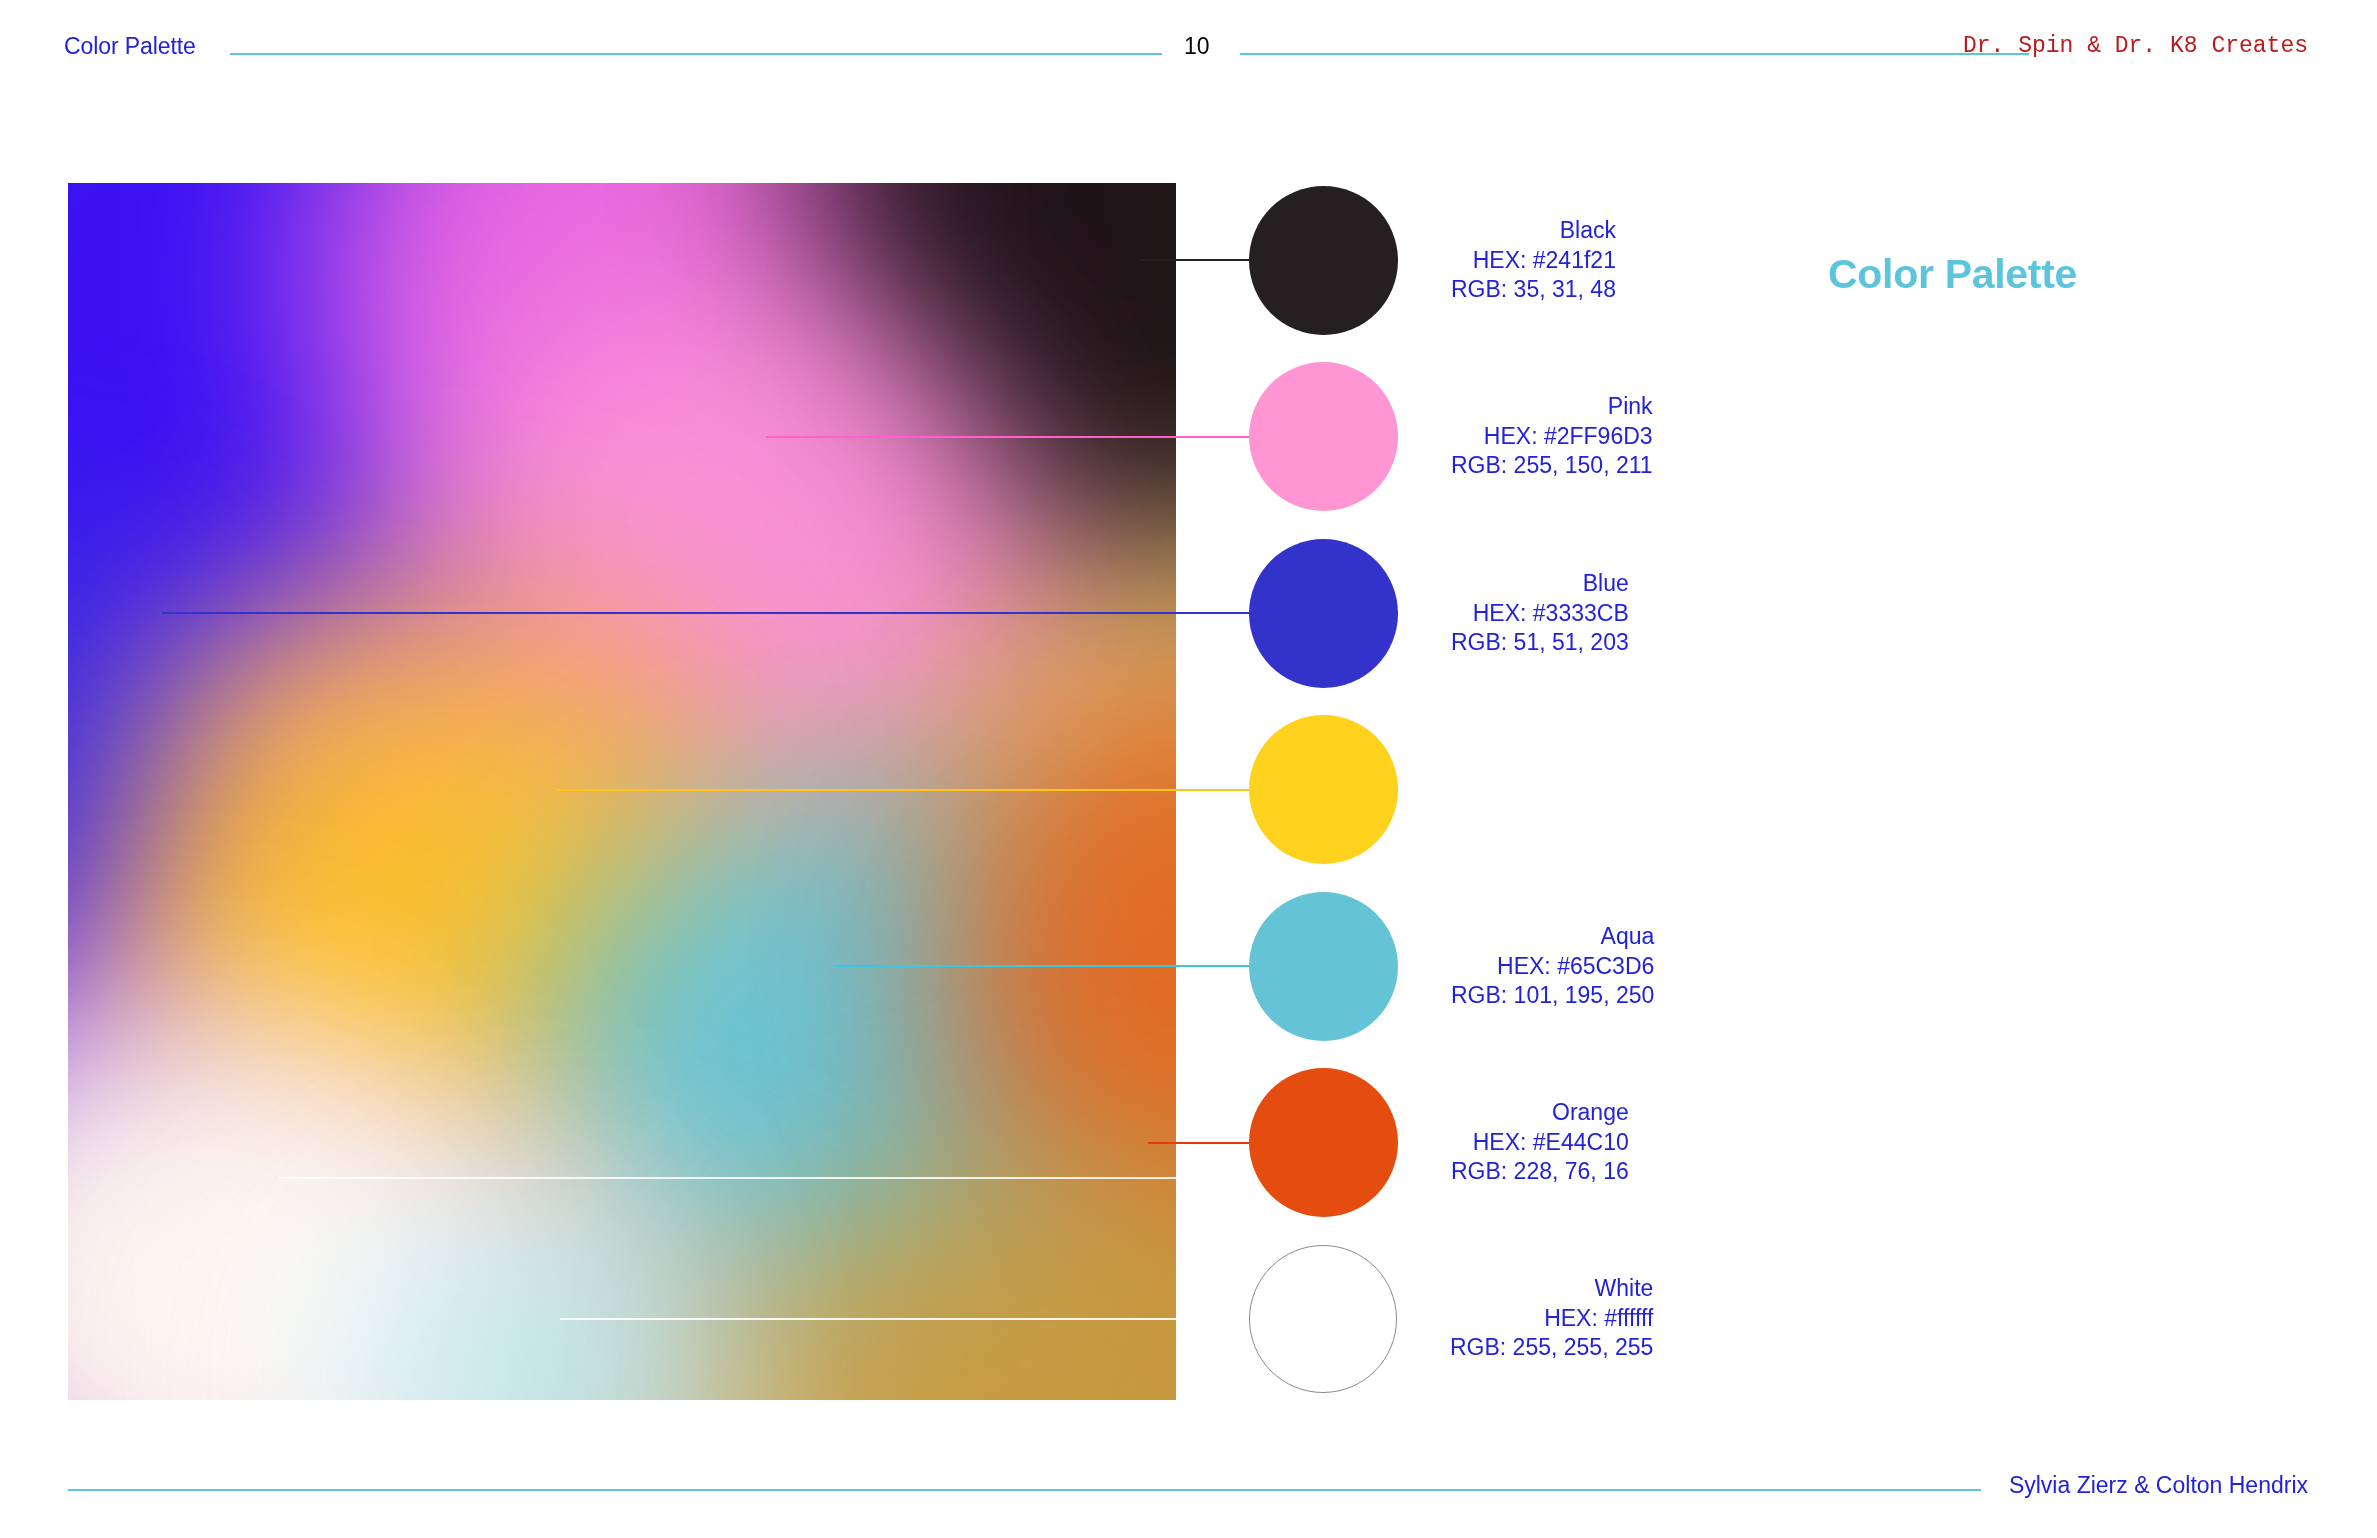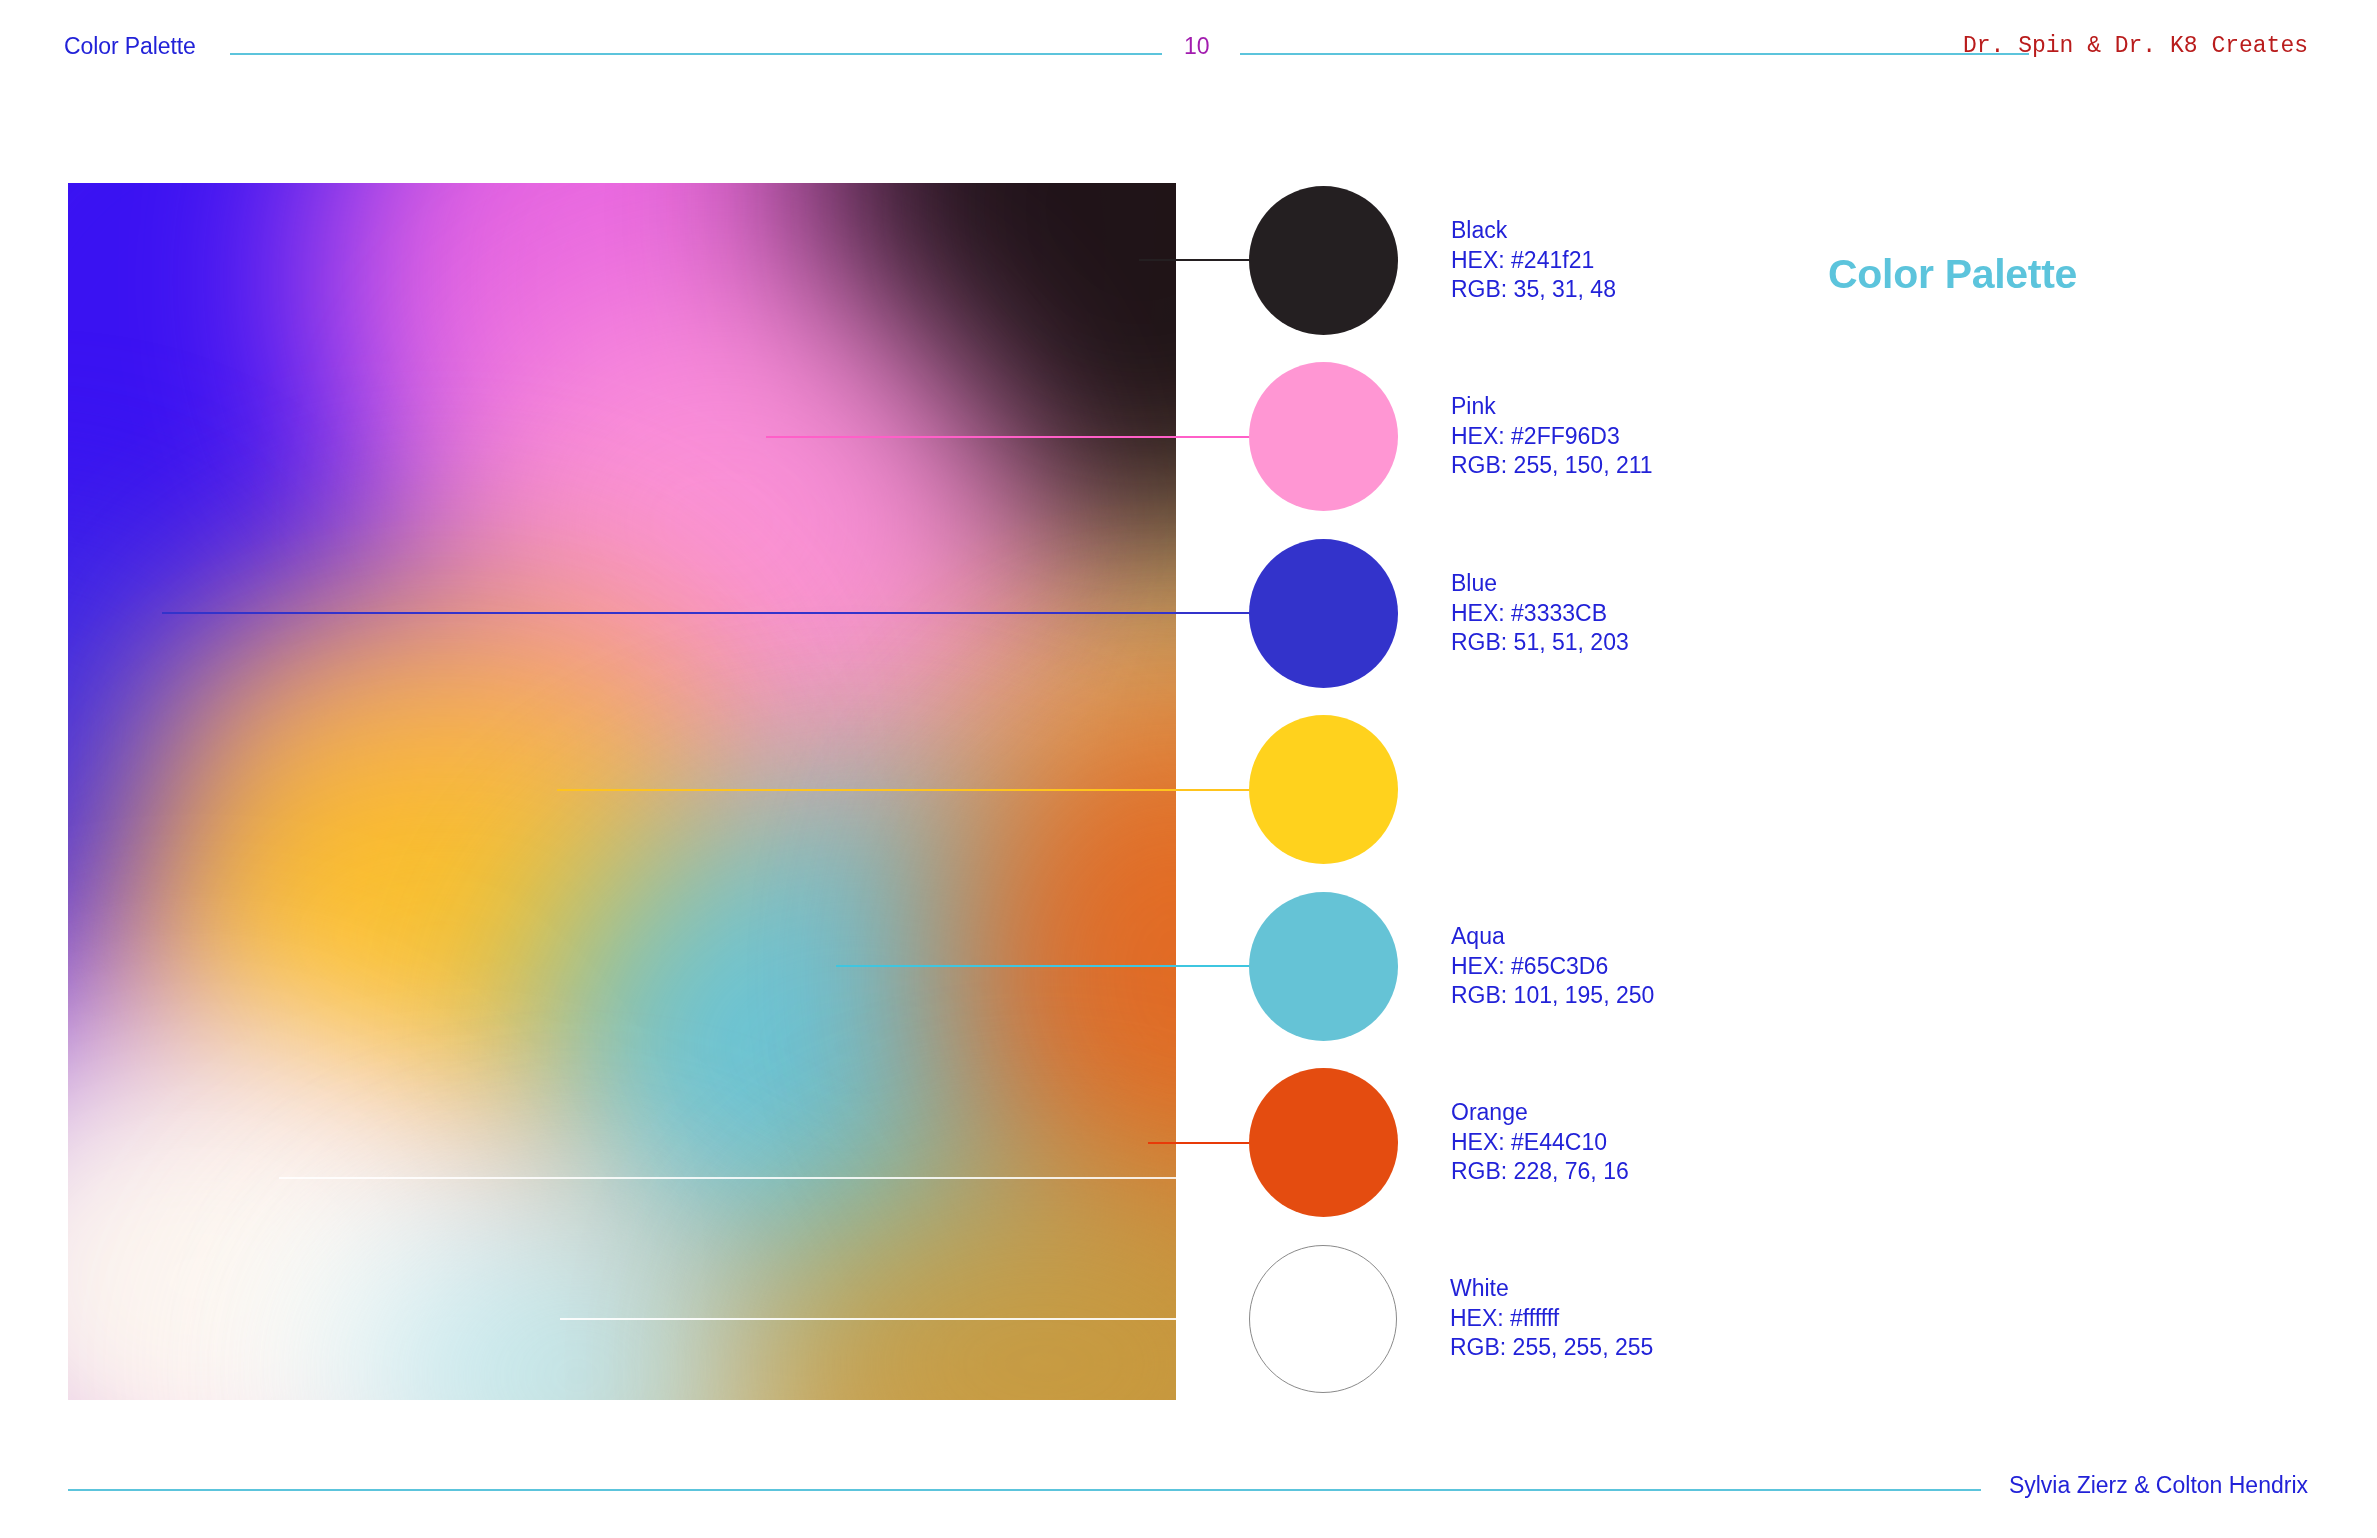--- a/index.html
+++ b/index.html
@@ -40,21 +40,21 @@
     top: 15.5px;
     width: 932px;
     height: 2.5px;
     background: #5cc4dc;
   }
   .header-page-number {
     position: absolute;
     left: 1184px;
     top: -3.7px;
     font-size: 23px;
-    color: #a21caf;
+    color: #000000;
     white-space: nowrap;
     text-align: center;
   }
   .header-rule-right {
     position: absolute;
     left: 1240px;
     top: 15.5px;
     width: 789px;
     height: 2.5px;
     background: #5cc4dc;
@@ -183,20 +183,21 @@
   }
   .swatch-circle {
     width: 149px;
     height: 149px;
     border-radius: 50%;
     flex: 0 0 auto;
   }
   .swatch-text {
     margin-left: 53px;
     line-height: 1.30;
+    text-align: right;
   }
   .swatch-text div {
     font-size: 23px;
     color: #2222d8;
     white-space: nowrap;
   }
 
   
   .right-col {
     position: absolute;

